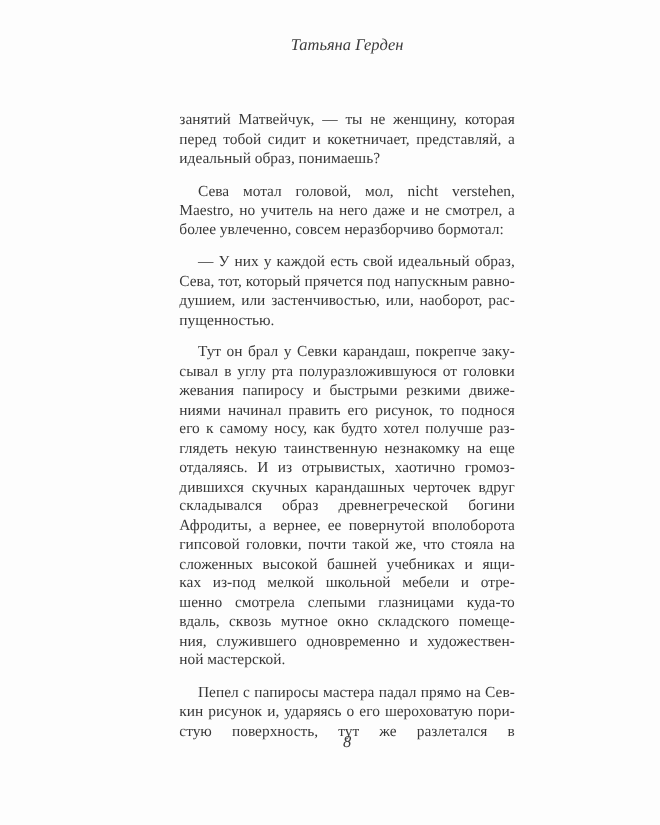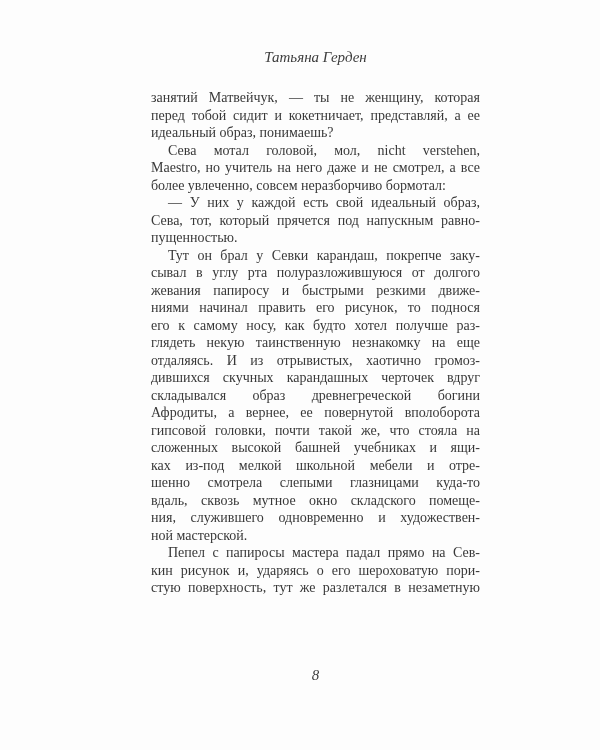--- a/index.html
+++ b/index.html
@@ -11,39 +11,39 @@
     position: relative;
     width: 600px;
     height: 750px;
     background: #fdfdfd;
     font-family: "Liberation Serif", serif;
     color: #383838;
     overflow: hidden;
   }
   .running-header {
     position: absolute;
-    top: 48px;
+    top: 32px;
     left: 151px;
     width: 329px;
     text-align: center;
     font-style: italic;
     font-size: 15px;
     line-height: 18px;
     color: #3c3c3c;
   }
   .body-text {
     position: absolute;
     top: 89px;
     left: 151px;
     width: 329px;
     font-size: 14px;
     line-height: 17.5px;
   }
   .para {
-    margin: 0;
+    margin: 12px;
     padding: 0;
   }
   .line {
     text-align: justify;
     text-align-last: justify;
     height: 17.5px;
     overflow: hidden;
   }
   .line.last {
     text-align: left;
@@ -77,25 +77,26 @@
         <div class="line last">идеальный образ, понимаешь?</div>
       </div>
       <div class="para indent">
         <div class="line">Сева мотал головой, мол, nicht verstehen,</div>
         <div class="line">Maestro, но учитель на него даже и не смотрел, а все</div>
         <div class="line last">более увлеченно, совсем неразборчиво бормотал:</div>
       </div>
       <div class="para indent">
         <div class="line">— У них у каждой есть свой идеальный образ,</div>
         <div class="line">Сева, тот, который прячется под напускным равно-</div>
+        <div class="line">душием, или застенчивостью, или, наоборот, рас-</div>
         <div class="line last">пущенностью.</div>
       </div>
       <div class="para indent">
         <div class="line">Тут он брал у Севки карандаш, покрепче заку-</div>
-        <div class="line">сывал в углу рта полуразложившуюся от долгого</div>
+        <div class="line">сывал в углу рта полуразложившуюся от головки</div>
         <div class="line">жевания папиросу и быстрыми резкими движе-</div>
         <div class="line">ниями начинал править его рисунок, то поднося</div>
         <div class="line">его к самому носу, как будто хотел получше раз-</div>
         <div class="line">глядеть некую таинственную незнакомку на еще</div>
         <div class="line">отдаляясь. И из отрывистых, хаотично громоз-</div>
         <div class="line">дившихся скучных карандашных черточек вдруг</div>
         <div class="line">складывался образ древнегреческой богини</div>
         <div class="line">Афродиты, а вернее, ее повернутой вполоборота</div>
         <div class="line">гипсовой головки, почти такой же, что стояла на</div>
         <div class="line">сложенных высокой башней учебниках и ящи-</div>

